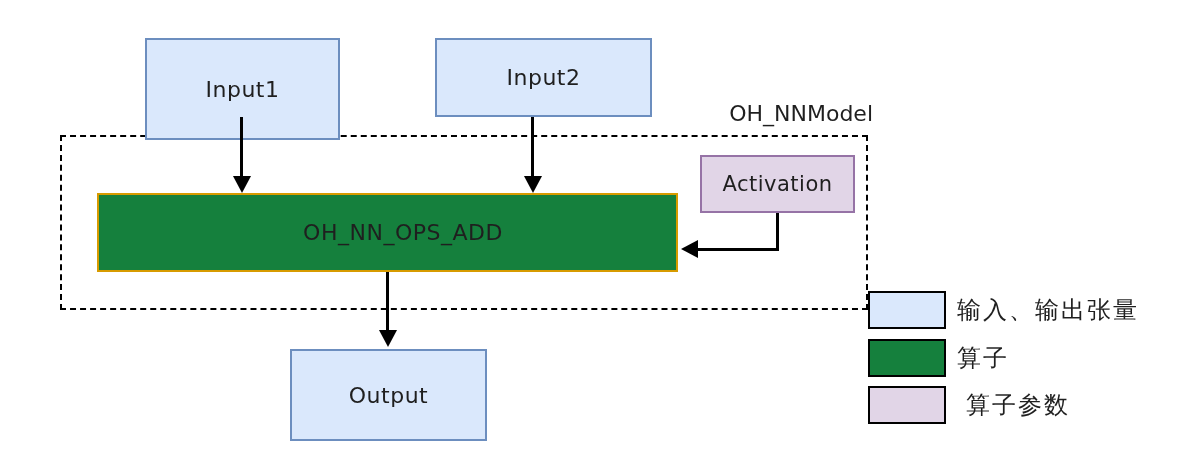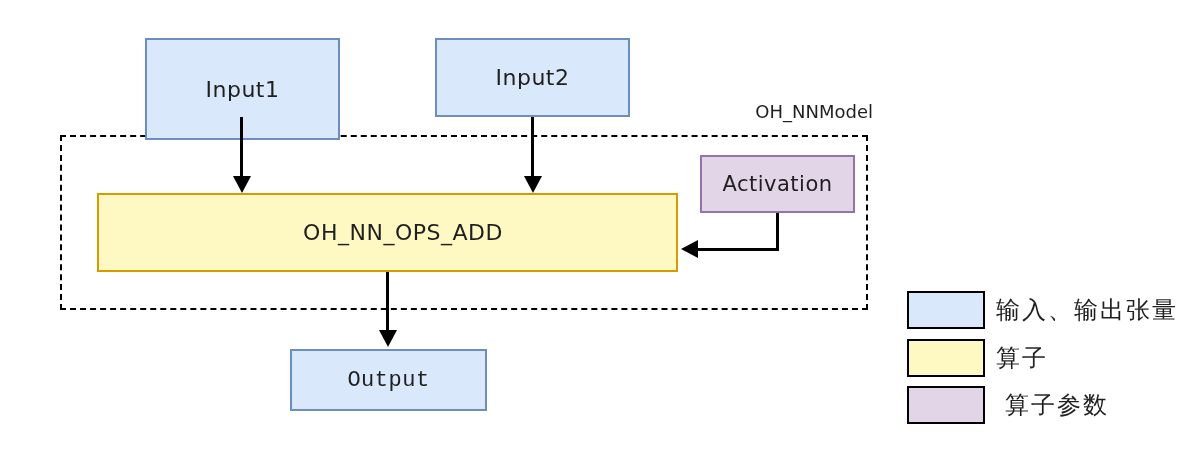--- a/index.html
+++ b/index.html
@@ -22,43 +22,43 @@
     border: 2px solid #000;
     display: flex;
     align-items: center;
     justify-content: center;
     font-size: 22px;
     letter-spacing: 0.5px;
     color: #1f1f1f;
     white-space: nowrap;
   }
   .fill-tensor   { background: #dae8fc; border-color: #6c8ebf; }
-  .fill-operator { background: #fef9c3; border-color: #d79b00; padding-left: 31px; }
+  .fill-operator { background: #15803d; border-color: #d79b00; padding-left: 31px; }
   .fill-param    { background: #e1d5e7; border-color: #9673a6; }
 
   .node-input1     { left: 145px; top: 38px;  width: 195px; height: 102px; }
-  .node-input2     { left: 435px; top: 38px;  width: 195px; height: 79px; }
+  .node-input2     { left: 435px; top: 38px;  width: 217px; height: 79px; }
   .node-operator   { left: 97px;  top: 193px; width: 581px; height: 79px; }
   .node-activation { left: 700px; top: 155px; width: 155px; height: 58px; font-size: 21px; text-align: center; }
-  .node-output     { left: 290px; top: 349px; width: 197px; height: 62px; font-family: Liberation Mono, monospace; }
+  .node-output     { left: 290px; top: 349px; width: 197px; height: 92px; }
 
   
   .model-boundary {
     position: absolute;
     left: 60px; top: 135px;
     width: 808px; height: 175px;
     box-sizing: border-box;
     border: 2px dashed #000;
   }
   .model-label {
     position: absolute;
     left: 473px; top: 101px;
     width: 400px;
     text-align: right;
-    font-size: 18px;
+    font-size: 22px;
     color: #1f1f1f;
     white-space: nowrap;
   }
 
   
   .vline { position: absolute; width: 3px;  background: #000; }
   .hline { position: absolute; height: 3px; background: #000; }
   .arrow-down {
     position: absolute; width: 0; height: 0;
     border-left: 9px solid transparent;
@@ -78,21 +78,21 @@
   .e2-head  { left: 524px; top: 176px; }
   .e3-line  { left: 386px; top: 272px; height: 59px; }
   .e3-head  { left: 379px; top: 330px; }
   .e4-vline { left: 776px; top: 213px; height: 38px; }
   .e4-hline { left: 697px; top: 248px; width: 82px; }
   .e4-head  { left: 681px; top: 240px; }
 
   
   .legend-row {
     position: absolute;
-    left: 907px;
+    left: 868px;
     display: flex;
     align-items: center;
   }
   .legend-row-0 { top: 291px; }
   .legend-row-1 { top: 339px; text-align: center; }
   .legend-row-2 { top: 386px; gap: 9px; }
   .legend-swatch {
     box-sizing: border-box;
     width: 78px; height: 38px;
     border: 2px solid #000;

